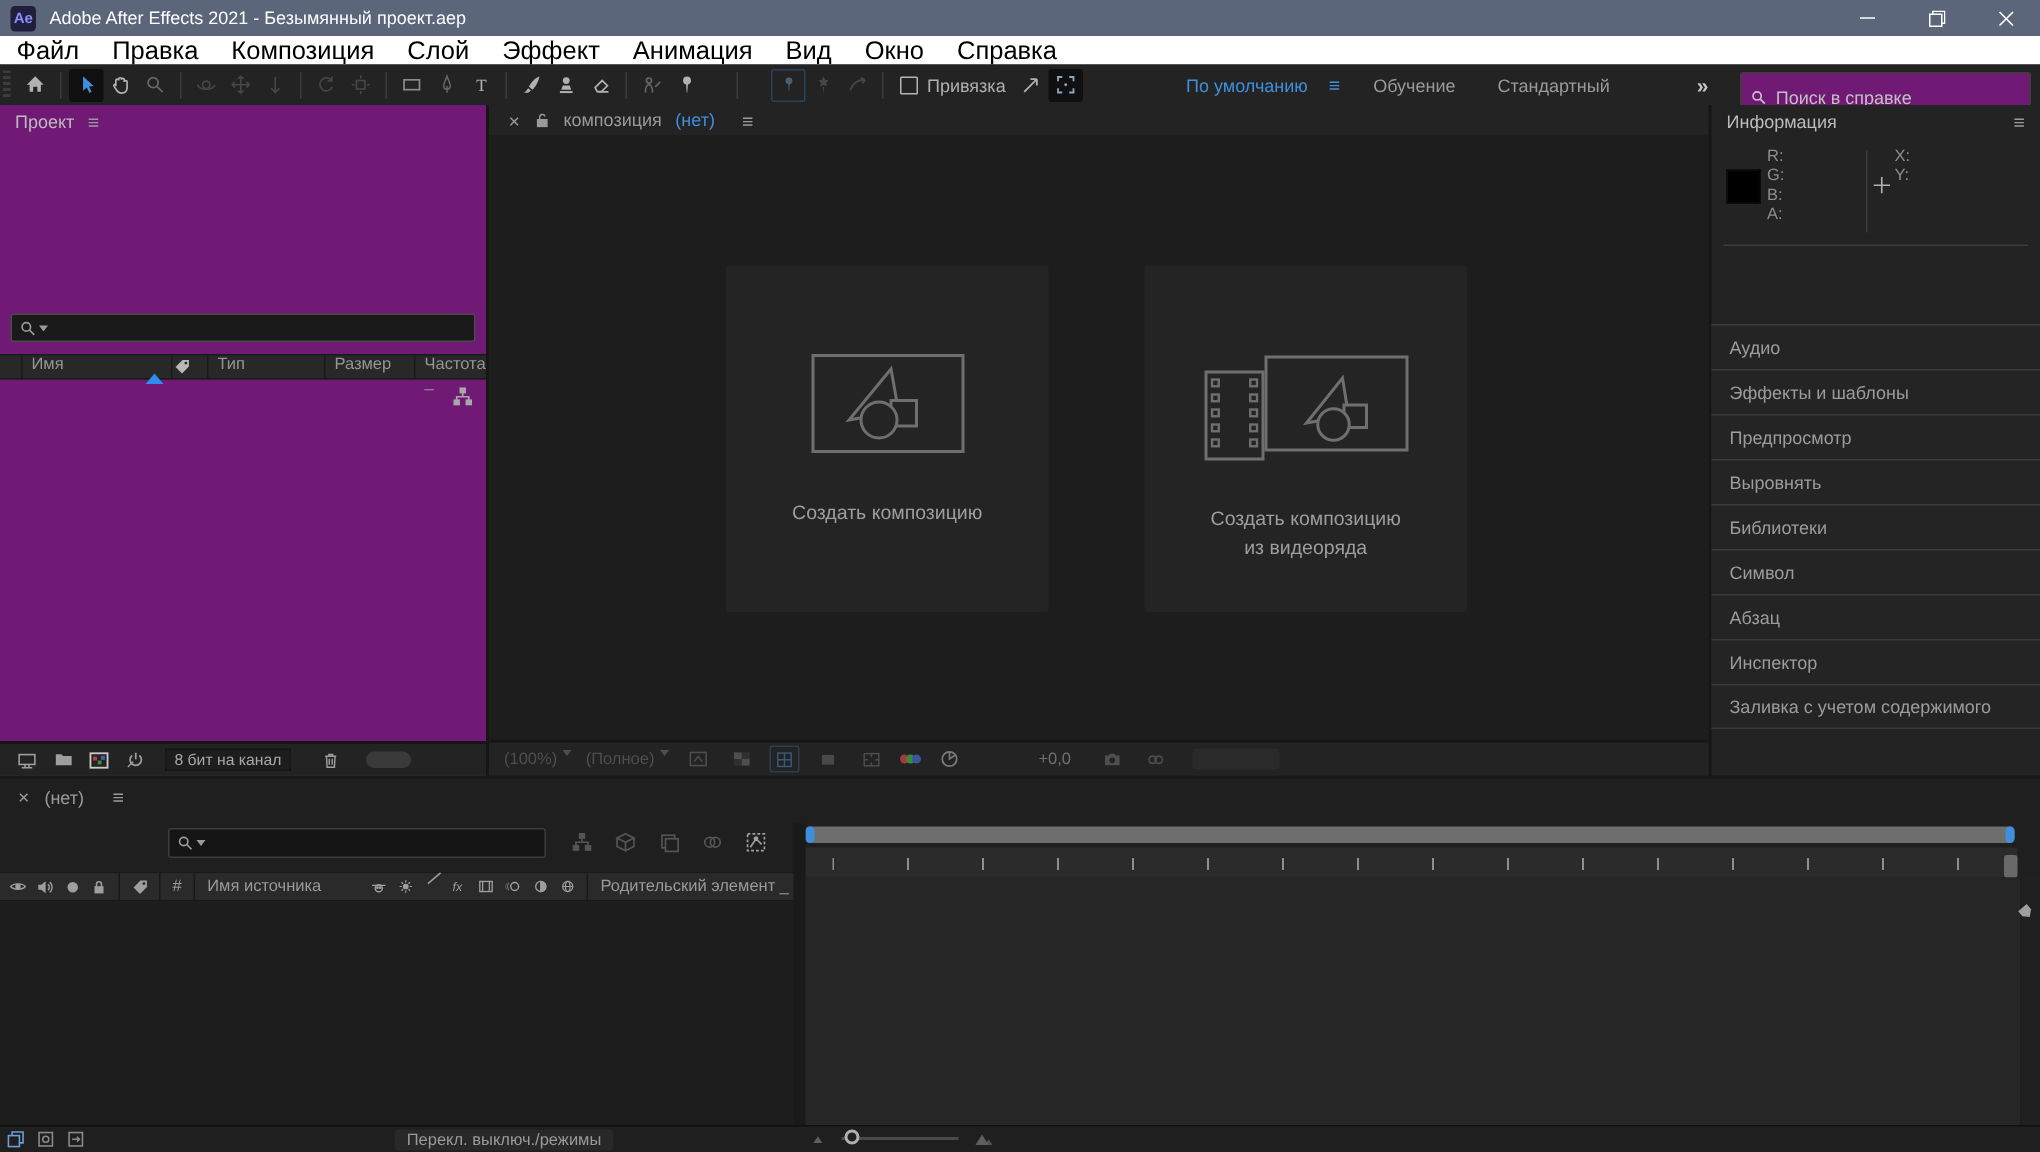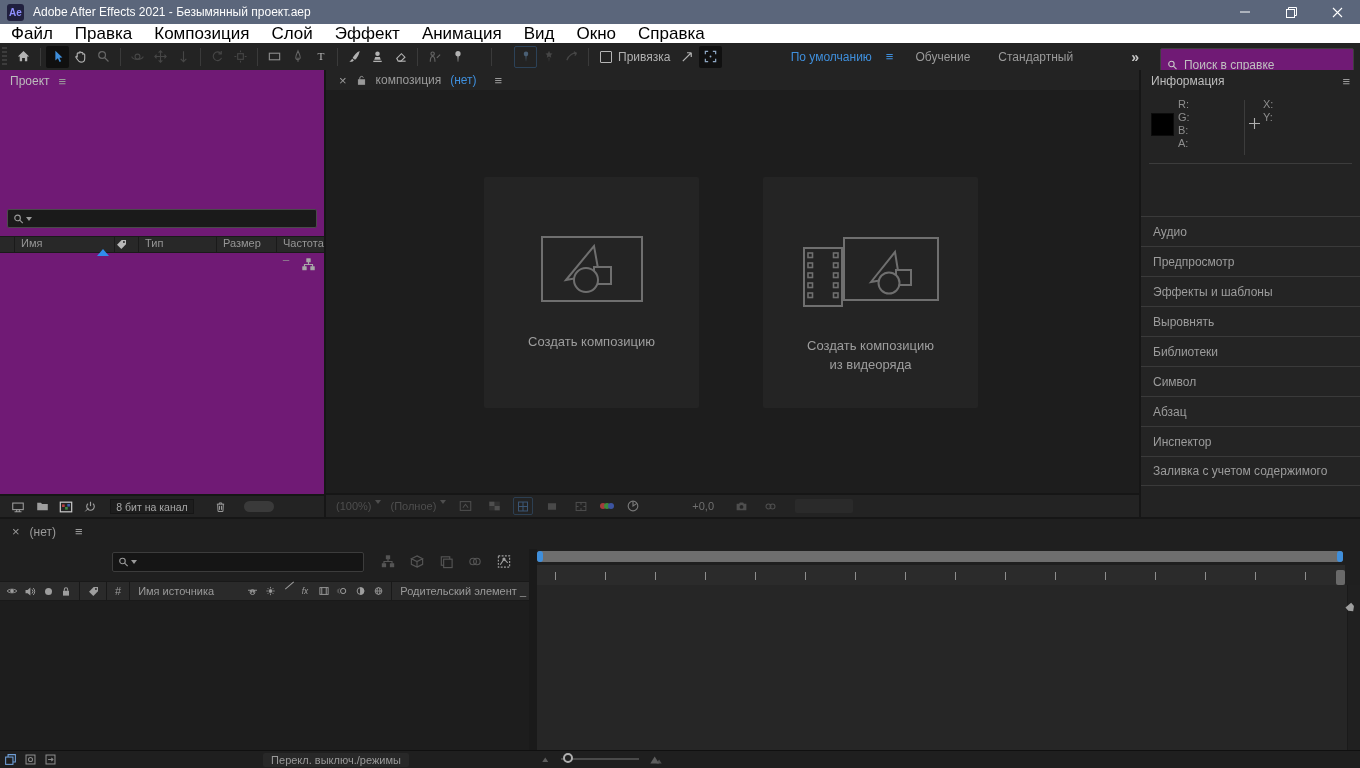--- a/index.html
+++ b/index.html
@@ -546,22 +546,22 @@
             <path d="M6 0 V12 M0 6 H12"></path>
           </svg>
       </div>
       <div class="info-xy">
         <div>X:</div>
         <div>Y:</div>
       </div>
       <div class="info-hr"></div>
       <div class="rp-list">
         <div class="rp-row">Аудио</div>
+        <div class="rp-row">Эффекты и шаблоны</div>
         <div class="rp-row">Предпросмотр</div>
-        <div class="rp-row">Эффекты и шаблоны</div>
         <div class="rp-row">Выровнять</div>
         <div class="rp-row">Библиотеки</div>
         <div class="rp-row">Символ</div>
         <div class="rp-row">Абзац</div>
         <div class="rp-row">Инспектор</div>
         <div class="rp-row">Заливка с учетом содержимого</div>
       </div>
     </div>
   </div>
 

